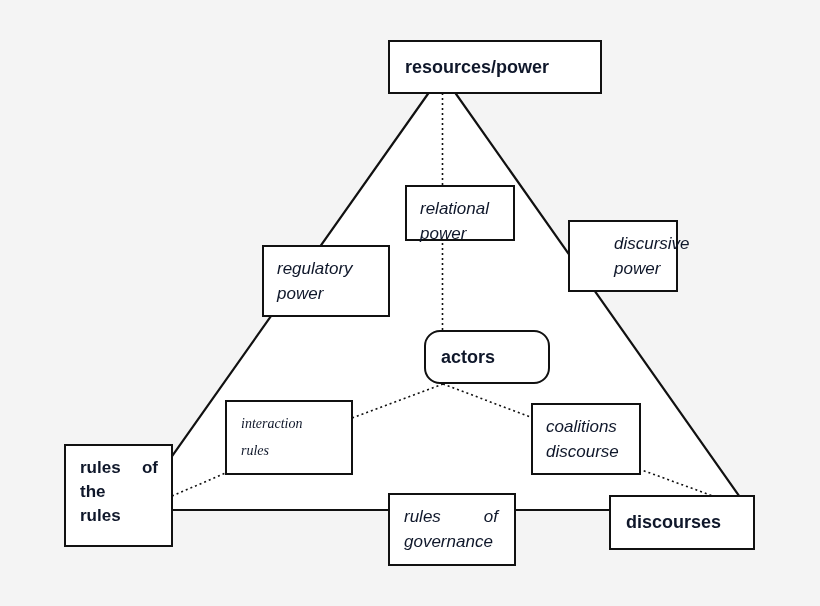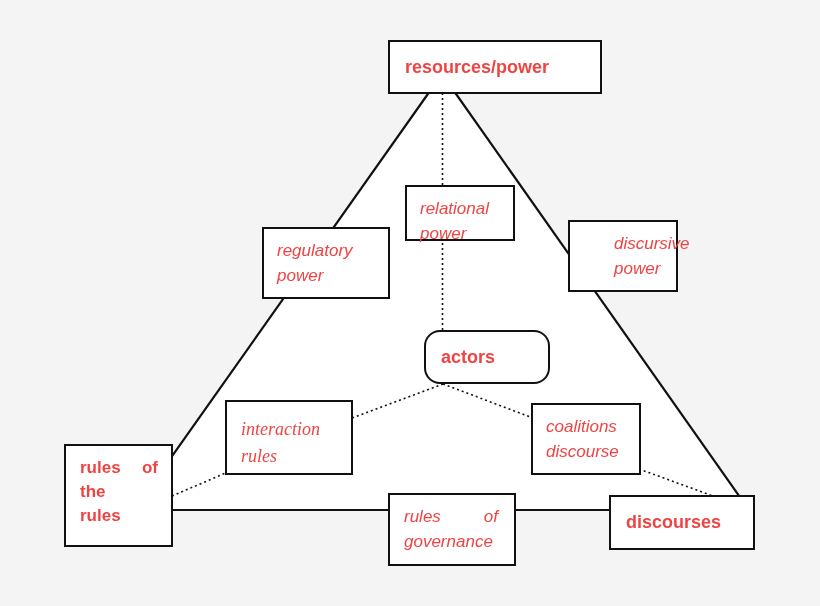--- a/index.html
+++ b/index.html
@@ -16,52 +16,52 @@
   }
   #wires {
     position: absolute;
     left: 0; top: 0;
   }
   .node {
     position: absolute;
     box-sizing: border-box;
     background: #ffffff;
     border: 2px solid #111111;
-    color: #ef4444;
+    color: #0f172a;
   }
   .node.bold-label {
     display: flex;
     align-items: center;
     font-weight: bold;
     font-size: 18px;
     padding-left: 15px;
   }
   .node.italic-label {
     font-style: italic;
     font-size: 17px;
     line-height: 25px;
     padding: 9px 12px 0 13px;
   }
   .node.serif-italic-label {
     font-family: "Liberation Serif", serif;
     font-style: italic;
-    font-size: 18px;
+    font-size: 14px;
     line-height: 27px;
-    padding: 14px 12px 0 14px;
+    padding: 8px 12px 0 14px;
   }
   .line { display: block; }
   .spread {
     display: flex;
     justify-content: space-between;
   }
   
   #n-resources   { left: 388px; top: 40px;  width: 214px; height: 54px; }
   #n-relational  { left: 405px; top: 185px; width: 110px; height: 56px; }
   #n-discursive  { left: 568px; top: 220px; width: 110px; height: 72px; padding-left: 44px; }
-  #n-regulatory  { left: 262px; top: 227px; width: 128px; height: 72px; font-style: italic; }
+  #n-regulatory  { left: 262px; top: 245px; width: 128px; height: 72px; font-style: italic; }
   #n-actors      { left: 424px; top: 330px; width: 126px; height: 54px; border-radius: 16px; }
   #n-interaction { left: 225px; top: 400px; width: 128px; height: 75px; }
   #n-coalitions  { left: 531px; top: 403px; width: 110px; height: 72px; }
   #n-game        { left: 64px;  top: 444px; width: 109px; height: 103px;
                    font-weight: bold; font-size: 17px; line-height: 24px;
                    padding: 10px 13px 0 14px; }
   #n-governance  { left: 388px; top: 493px; width: 128px; height: 73px;
                    padding: 9px 16px 0 14px; }
   #n-discourses  { left: 609px; top: 495px; width: 146px; height: 55px; }
 </style>

